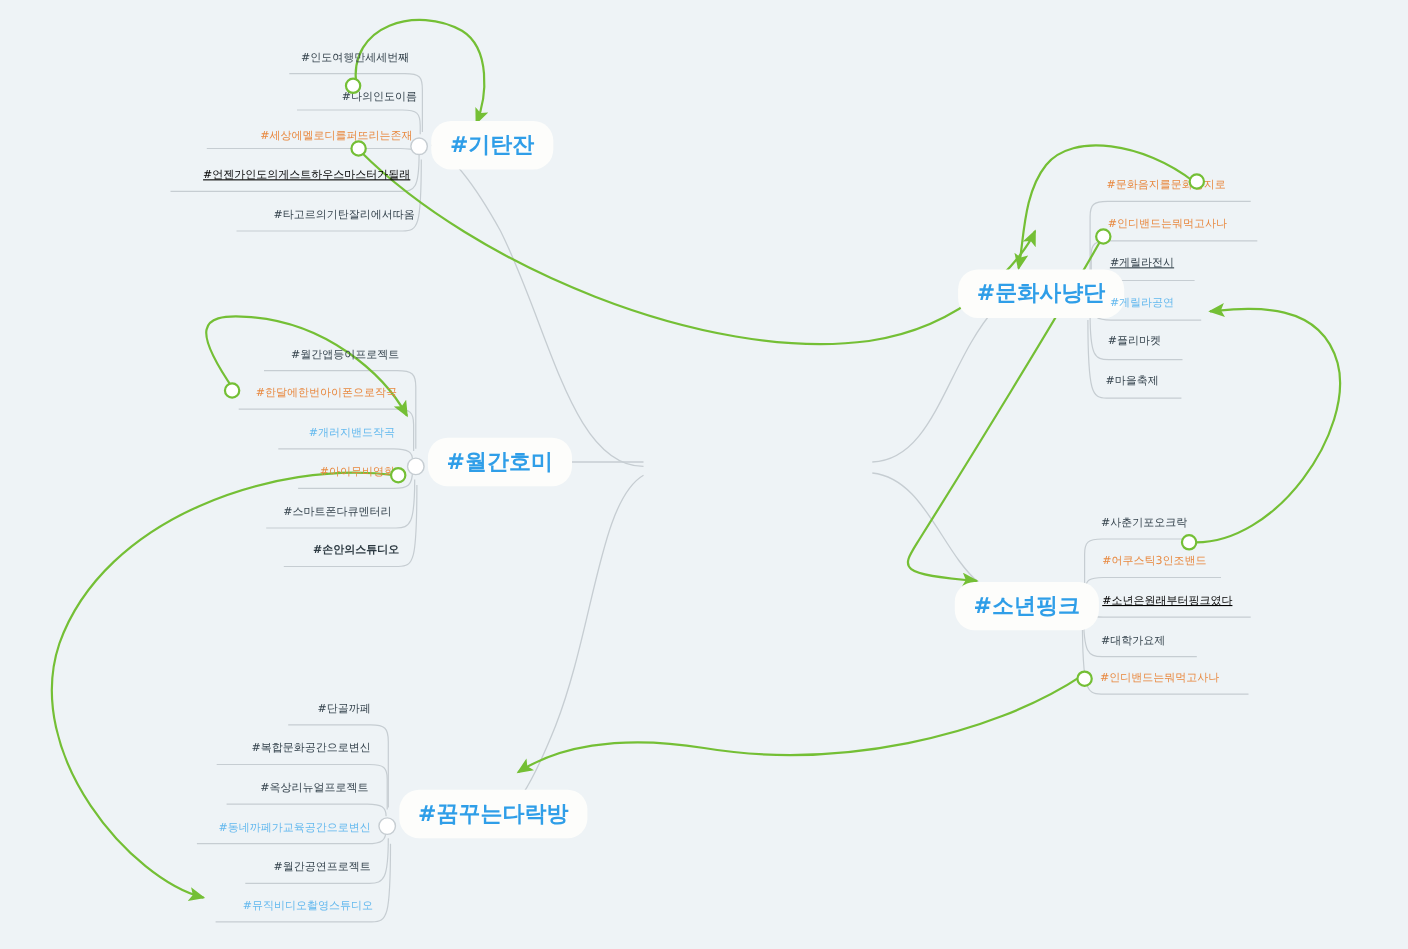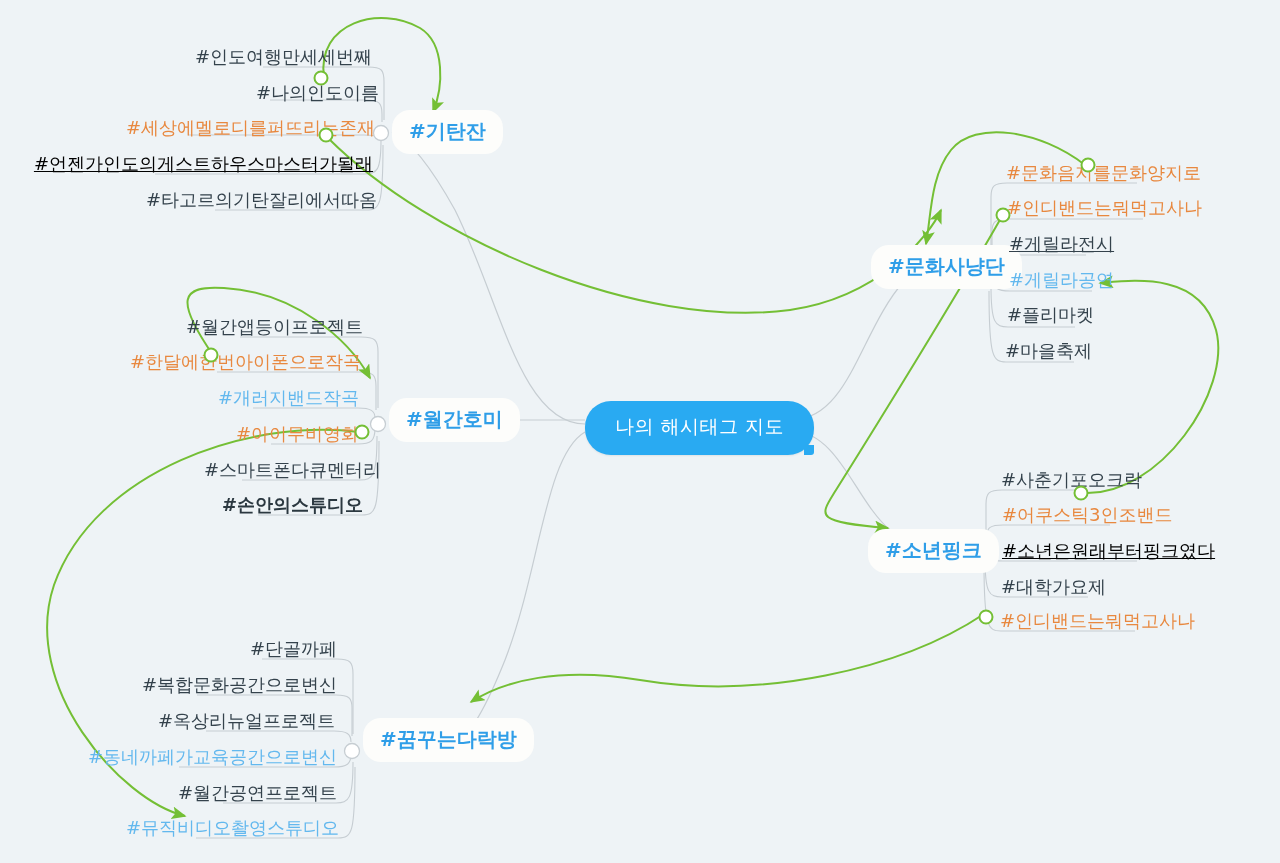--- a/index.html
+++ b/index.html
@@ -40,21 +40,21 @@
     padding:8px 17px 9px 17px;
     font-size:20px;
     font-weight:bold;
     white-space:nowrap;
     box-shadow:0 0 0 0 rgba(0,0,0,0);
   }
 
   
   .leaf{
     position:absolute;
-    font-size:18px;
+    font-size:10px;
     white-space:nowrap;
     line-height:1;
   }
   .leaf.right{text-align:left;}
   .leaf.left{text-align:right;}
   .c-dark{color:#34424c;}
   .c-dark-b{color:#2b3840;font-weight:bold;}
   .c-orange{color:#e8883f;}
   .c-blue{color:#63b8ee;}
   .c-pink{color:#000000;text-decoration:underline;}
@@ -137,24 +137,20 @@
       <path d="M328,138 C430,240 640,330 790,310 C880,297 930,235 941,210"></path>
       <path d="M213,355 C175,300 180,285 224,288 C296,292 349,340 370,378"></path>
       <path d="M359,432 C250,418 95,470 54,585 C20,686 120,800 185,816"></path>
       <path d="M1085,165 C1040,130 975,120 951,150 C930,176 931,218 926,244"></path>
       <path d="M1001,218 C960,290 880,420 836,490 C820,516 812,522 888,528"></path>
       <path d="M1083,493 C1160,497 1232,390 1216,330 C1200,272 1135,280 1100,283"></path>
       <path d="M984,614 C900,670 760,700 640,680 C560,667 505,680 471,702"></path>
     </g>
   </svg>
 
-  <div class="central" style="left:585px;top:401px;">
-    <span>나의 해시태그 지도</span>
-    <span class="corner"></span>
-  </div>
 
   <div class="branch" style="left:392px;top:110px;">
     <span>#기탄잔</span>
   </div>
   <div class="branch" style="left:389px;top:398px;">
     <span>#월간호미</span>
   </div>
   <div class="branch" style="left:871px;top:245px;">
     <span>#문화사냥단</span>
   </div>
@@ -168,21 +164,21 @@
   <div class="leaf left c-dark" style="right:908px;top:48px;"><span>#인도여행만세세번째</span></div>
   <div class="leaf left c-dark" style="right:901px;top:84px;"><span>#나의인도이름</span></div>
   <div class="leaf left c-orange" style="right:905px;top:119px;"><span>#세상에멜로디를퍼뜨리는존재</span></div>
   <div class="leaf left c-pink" style="right:907px;top:155px;"><span>#언젠가인도의게스트하우스마스터가될래</span></div>
   <div class="leaf left c-dark" style="right:903px;top:191px;"><span>#타고르의기탄잘리에서따옴</span></div>
 
   <div class="leaf left c-dark" style="right:917px;top:318px;"><span>#월간앱등이프로젝트</span></div>
   <div class="leaf left c-orange" style="right:919px;top:353px;"><span>#한달에한번아이폰으로작곡</span></div>
   <div class="leaf left c-blue" style="right:921px;top:389px;"><span>#개러지밴드작곡</span></div>
   <div class="leaf left c-orange" style="right:921px;top:425px;"><span>#아이무비영화</span></div>
-  <div class="leaf left c-dark" style="right:899px;top:461px;"><span>#스마트폰다큐멘터리</span></div>
+  <div class="leaf left c-dark" style="right:924px;top:461px;"><span>#스마트폰다큐멘터리</span></div>
   <div class="leaf left c-dark-b" style="right:917px;top:496px;"><span>#손안의스튜디오</span></div>
 
   <div class="leaf left c-dark" style="right:943px;top:640px;"><span>#단골까페</span></div>
   <div class="leaf left c-dark" style="right:943px;top:676px;"><span>#복합문화공간으로변신</span></div>
   <div class="leaf left c-dark" style="right:945px;top:712px;"><span>#옥상리뉴얼프로젝트</span></div>
   <div class="leaf left c-blue" style="right:943px;top:748px;"><span>#동네까페가교육공간으로변신</span></div>
   <div class="leaf left c-dark" style="right:943px;top:784px;text-align:right;"><span>#월간공연프로젝트</span></div>
   <div class="leaf left c-blue" style="right:941px;top:819px;"><span>#뮤직비디오촬영스튜디오</span></div>
 
   <div class="leaf right c-orange" style="left:1006px;top:164px;"><span>#문화음지를문화양지로</span></div>

